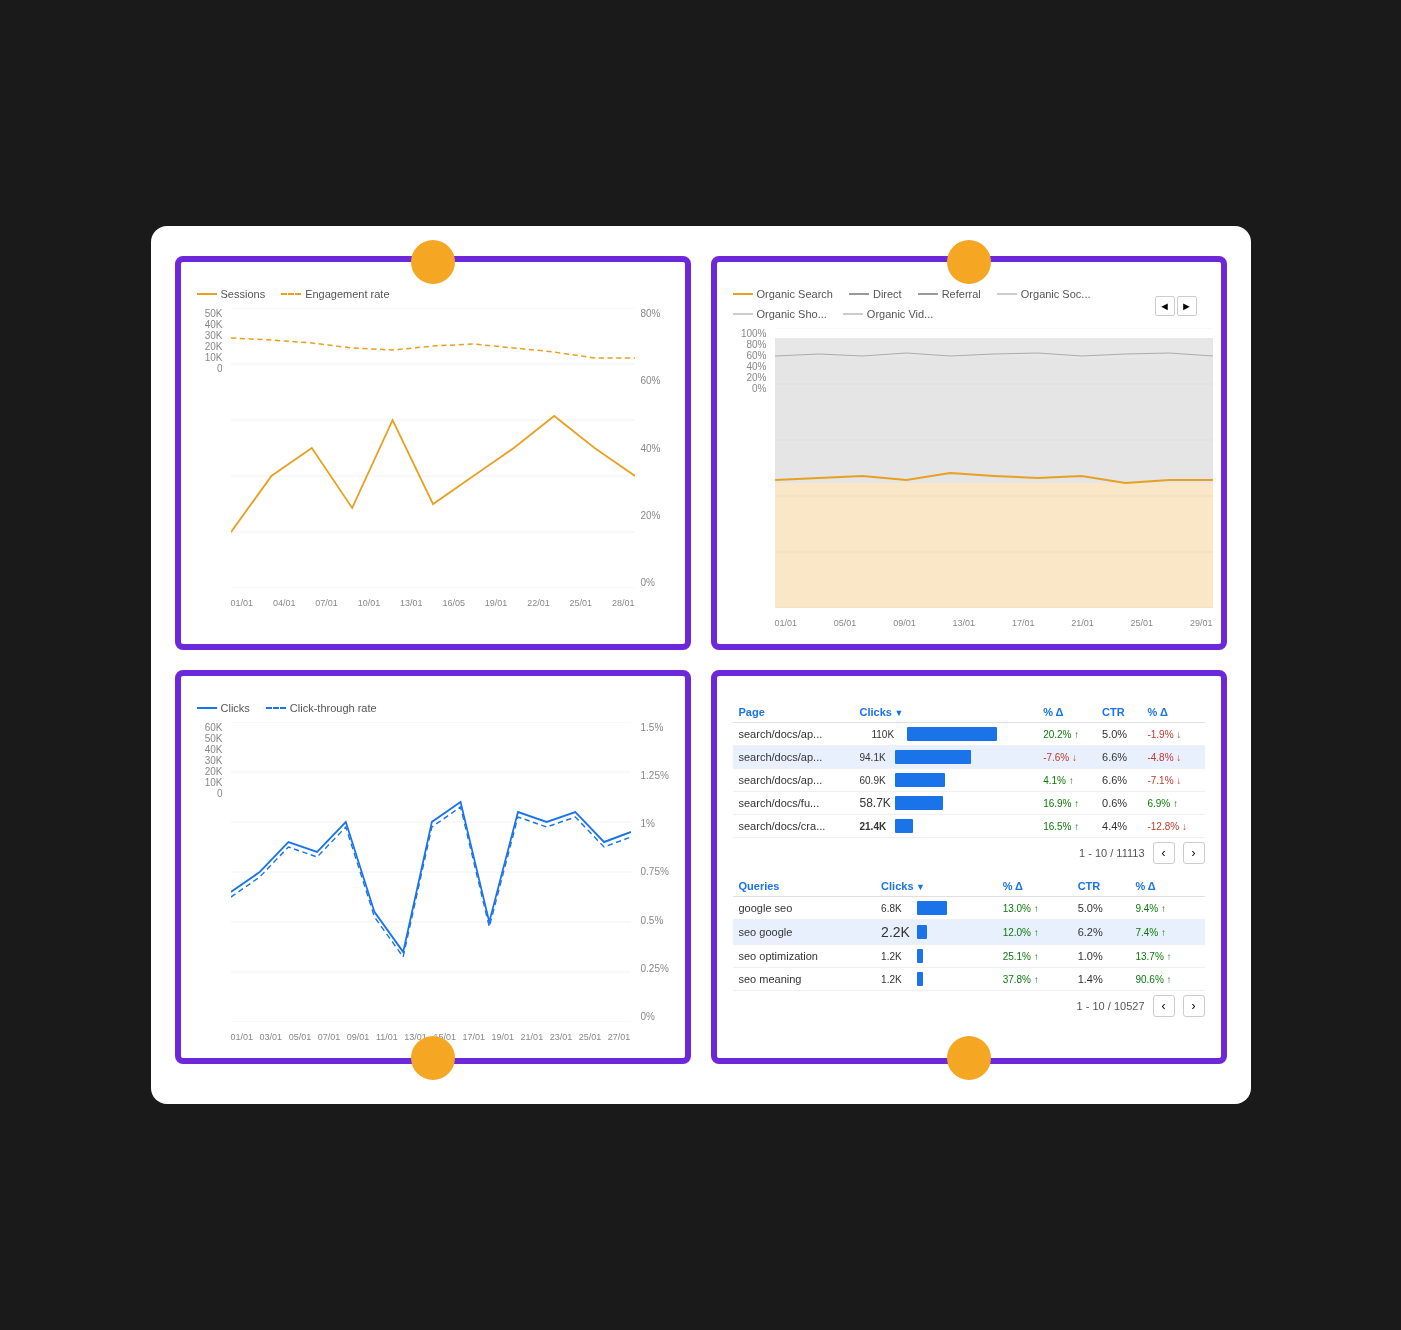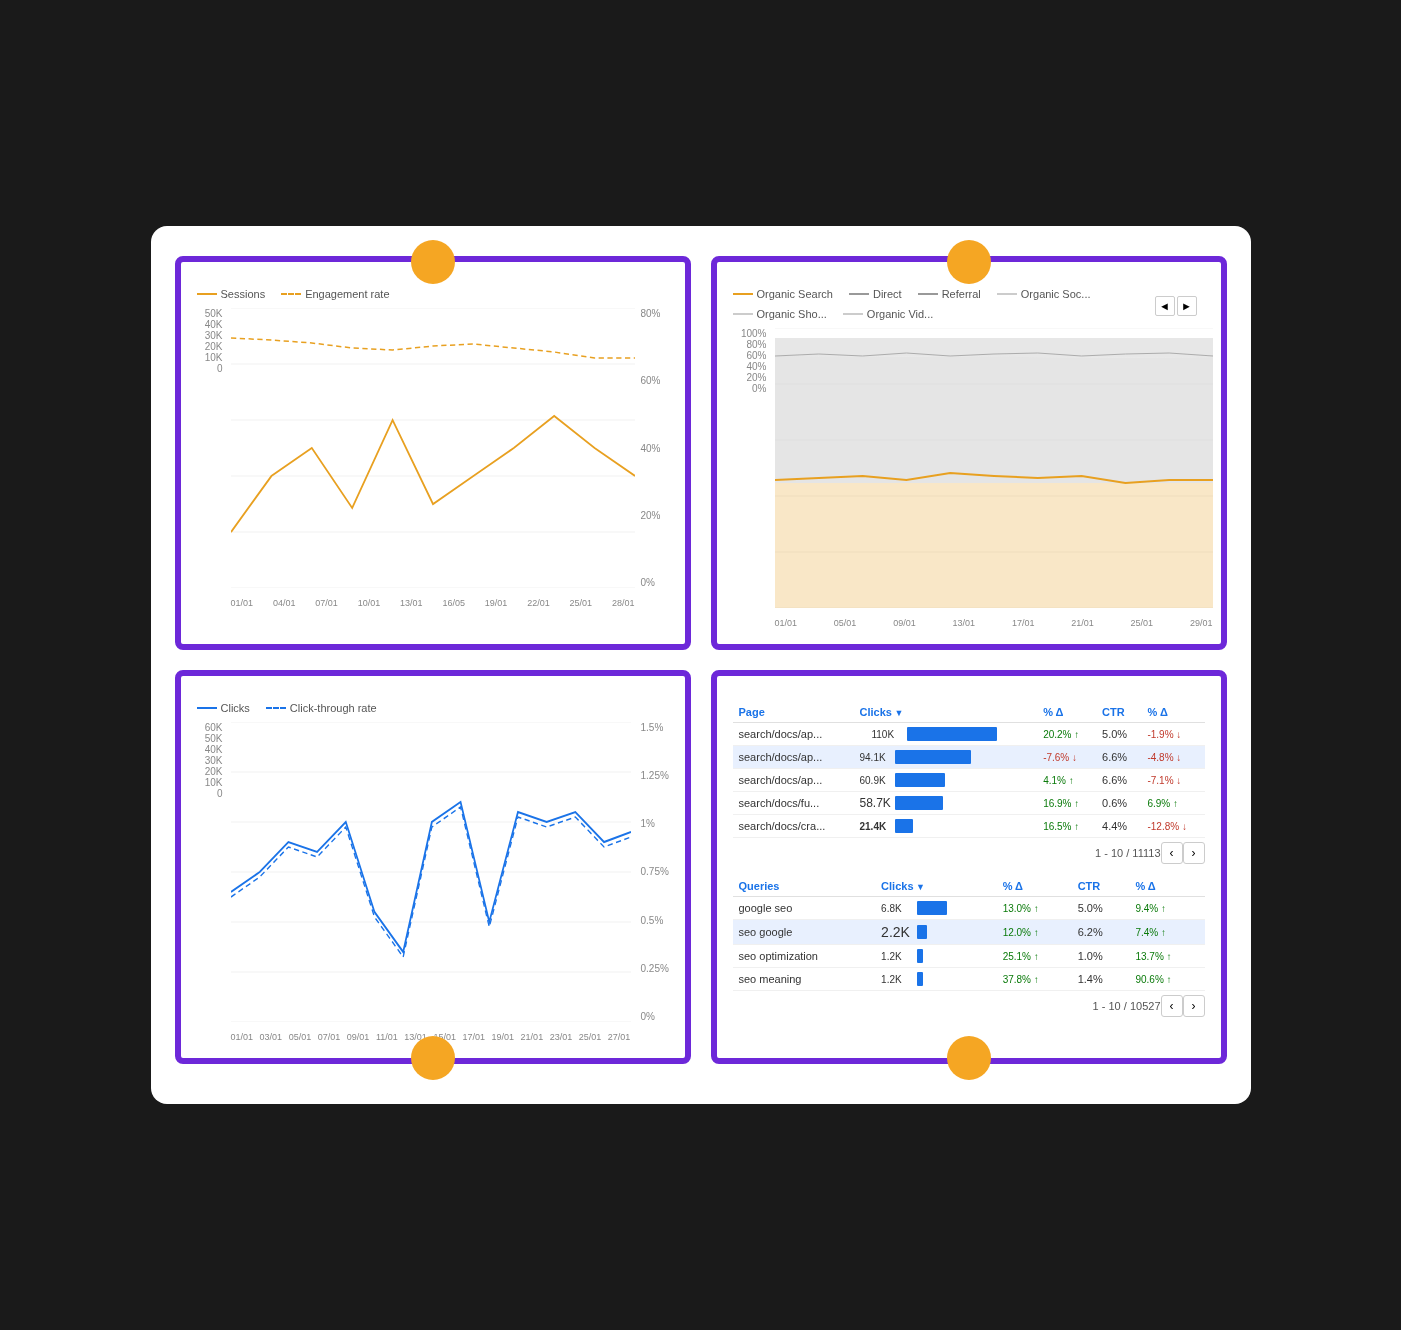--- a/index.html
+++ b/index.html
@@ -133,20 +133,21 @@
       background: #1a73e8;
       border-radius: 1px;
       display: inline-block;
     }
     .delta-up { color: #0a7a0a; font-size: 10px; }
     .delta-down { color: #c0392b; font-size: 10px; }
     .pagination {
       display: flex;
       justify-content: flex-end;
       align-items: center;
+      gap: 8px;
       font-size: 11px;
       color: #555;
       margin-top: 4px;
     }
     .pagination button {
       background: none;
       border: 1px solid #ccc;
       border-radius: 3px;
       cursor: pointer;
       width: 22px;

